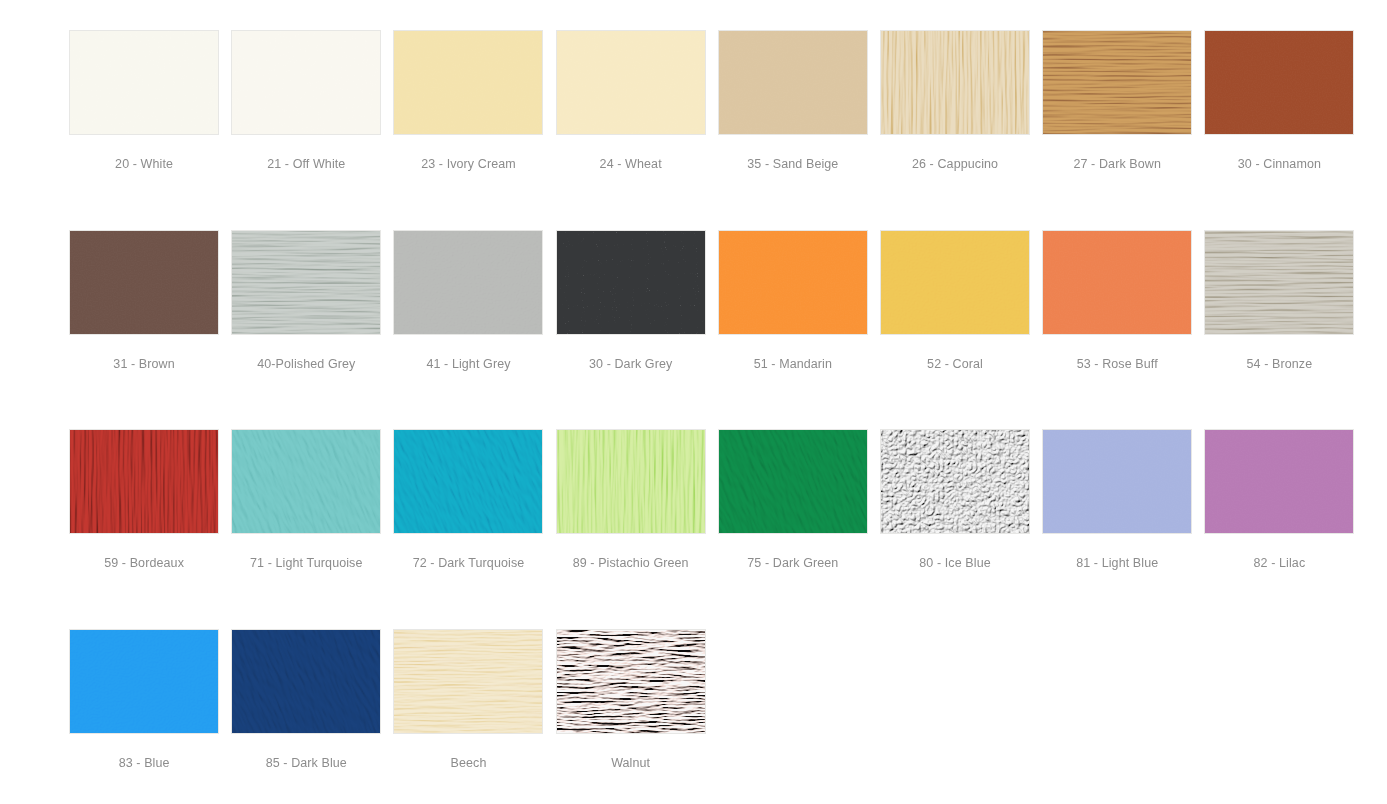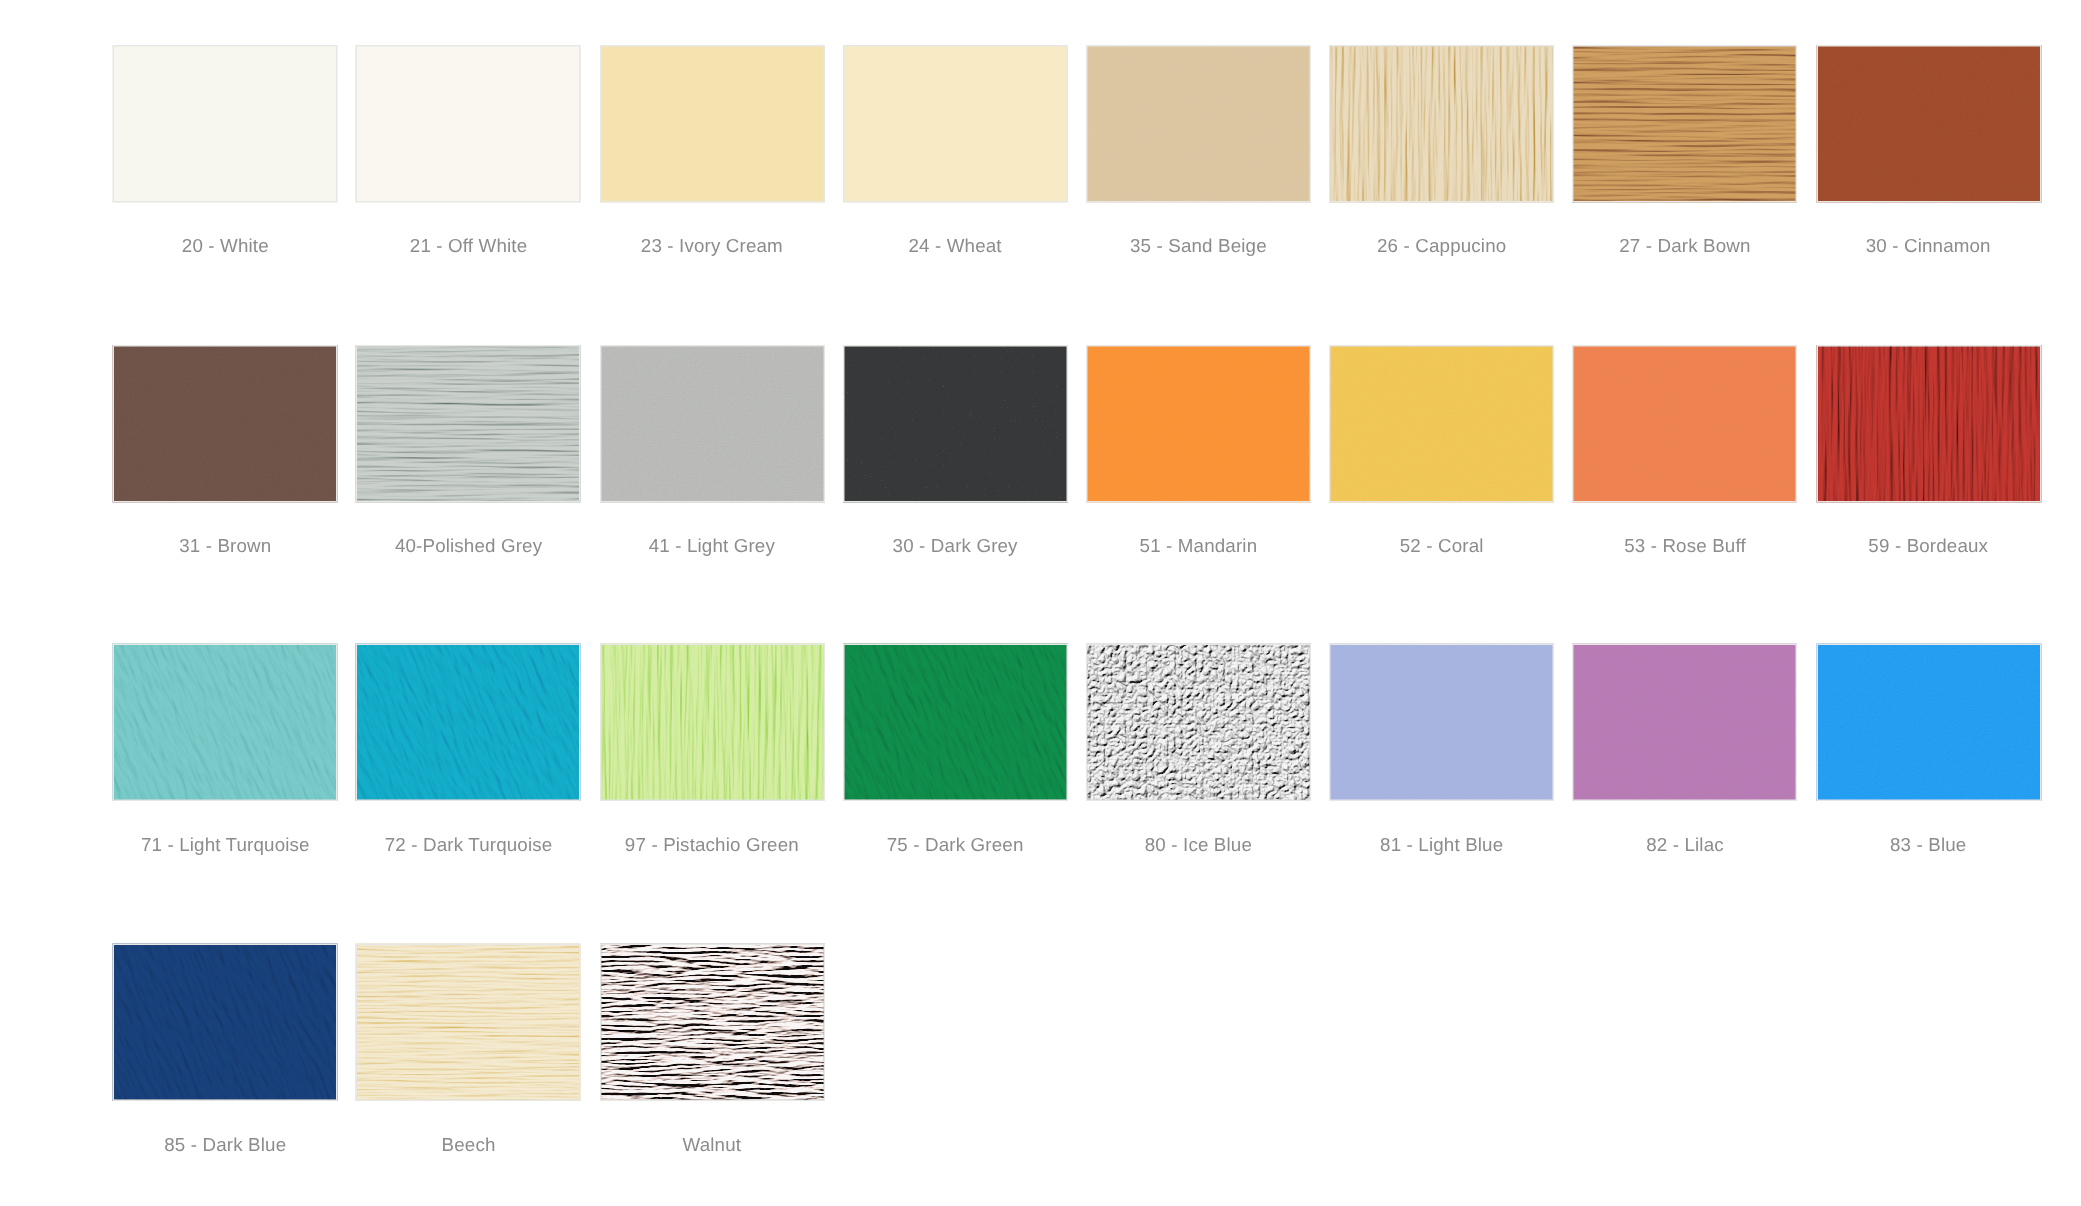--- a/index.html
+++ b/index.html
@@ -13,21 +13,21 @@
   }
   #swatch-grid {
     display: grid;
     grid-template-columns: repeat(8, 162.2px);
     grid-template-rows: repeat(4, 199.5px);
     padding: 30px 0 0 63px;
   }
   .swatch-cell {
     display: flex;
     flex-direction: column;
-    align-items: flex-end;
+    align-items: center;
   }
   .swatch-cell.empty { visibility: hidden; }
   .swatch-chip {
     width: 150px;
     height: 105px;
     border: 1px solid #e7e7e5;
     position: relative;
     overflow: hidden;
     background-color: #ccc;
   }
@@ -266,20 +266,36 @@
               <feTurbulence type="fractalNoise" baseFrequency="0.8" numOctaves="1" seed="17" result="t"></feTurbulence>
               <feColorMatrix in="t" type="matrix" values="0 0 0 0 1  0 0 0 0 1  0 0 0 0 1  0.5 0 0 0 -0.18"></feColorMatrix>
             </filter>
           </defs>
           <rect width="100%" height="100%" filter="url(#tx17)" opacity="0.10"></rect>
         </svg>
       </div>
       <div class="swatch-label">53 - Rose Buff</div>
     </div>
     <div class="swatch-cell">
+      <div class="swatch-chip" style="background-color: rgb(163, 156, 137);">
+        <svg class="tex" viewBox="0 0 200 140" preserveAspectRatio="none" xmlns="http://www.w3.org/2000/svg">
+          <defs>
+            <filter id="tx18" x="0" y="0" width="100%" height="100%">
+              <feTurbulence type="fractalNoise" baseFrequency="0.012 0.45" numOctaves="3" seed="126" result="t"></feTurbulence>
+              <feDiffuseLighting in="t" surfaceScale="2.1" diffuseConstant="1" lighting-color="#ffffff">
+                <feDistantLight azimuth="250" elevation="58"></feDistantLight>
+              </feDiffuseLighting>
+            </filter>
+          </defs>
+          <rect width="100%" height="100%" filter="url(#tx18)" opacity="0.52" style="mix-blend-mode:overlay"></rect>
+        </svg>
+      </div>
+      <div class="swatch-label">54 - Bronze</div>
+    </div>
+    <div class="swatch-cell">
       <div class="swatch-chip" style="background-color: rgb(138, 37, 32);">
         <svg class="tex" viewBox="0 0 200 140" preserveAspectRatio="none" xmlns="http://www.w3.org/2000/svg">
           <defs>
             <filter id="tx19" x="0" y="0" width="100%" height="100%">
               <feTurbulence type="fractalNoise" baseFrequency="0.42 0.014" numOctaves="3" seed="95" result="t"></feTurbulence>
               <feDiffuseLighting in="t" surfaceScale="2.1" diffuseConstant="1" lighting-color="#ffffff">
                 <feDistantLight azimuth="200" elevation="55"></feDistantLight>
               </feDiffuseLighting>
             </filter>
           </defs>
@@ -331,21 +347,21 @@
             <filter id="tx23" x="0" y="0" width="100%" height="100%">
               <feTurbulence type="fractalNoise" baseFrequency="0.42 0.014" numOctaves="3" seed="115" result="t"></feTurbulence>
               <feDiffuseLighting in="t" surfaceScale="2.1" diffuseConstant="1" lighting-color="#ffffff">
                 <feDistantLight azimuth="200" elevation="55"></feDistantLight>
               </feDiffuseLighting>
             </filter>
           </defs>
           <rect width="100%" height="100%" filter="url(#tx23)" opacity="0.5" style="mix-blend-mode:overlay"></rect>
         </svg>
       </div>
-      <div class="swatch-label">97 - Pistachio Green</div>
+      <div class="swatch-label">89 - Pistachio Green</div>
     </div>
     <div class="swatch-cell">
       <div class="swatch-chip" style="background-color: rgb(11, 106, 56);">
         <svg class="tex" viewBox="0 0 200 140" preserveAspectRatio="none" xmlns="http://www.w3.org/2000/svg">
           <defs>
             <filter id="tx24" x="0" y="0" width="100%" height="100%">
               <feTurbulence type="fractalNoise" baseFrequency="0.30 0.06" numOctaves="2" seed="72" result="t"></feTurbulence>
               <feDiffuseLighting in="t" surfaceScale="1.5" diffuseConstant="1" lighting-color="#ffffff">
                 <feDistantLight azimuth="140" elevation="62"></feDistantLight>
               </feDiffuseLighting>

